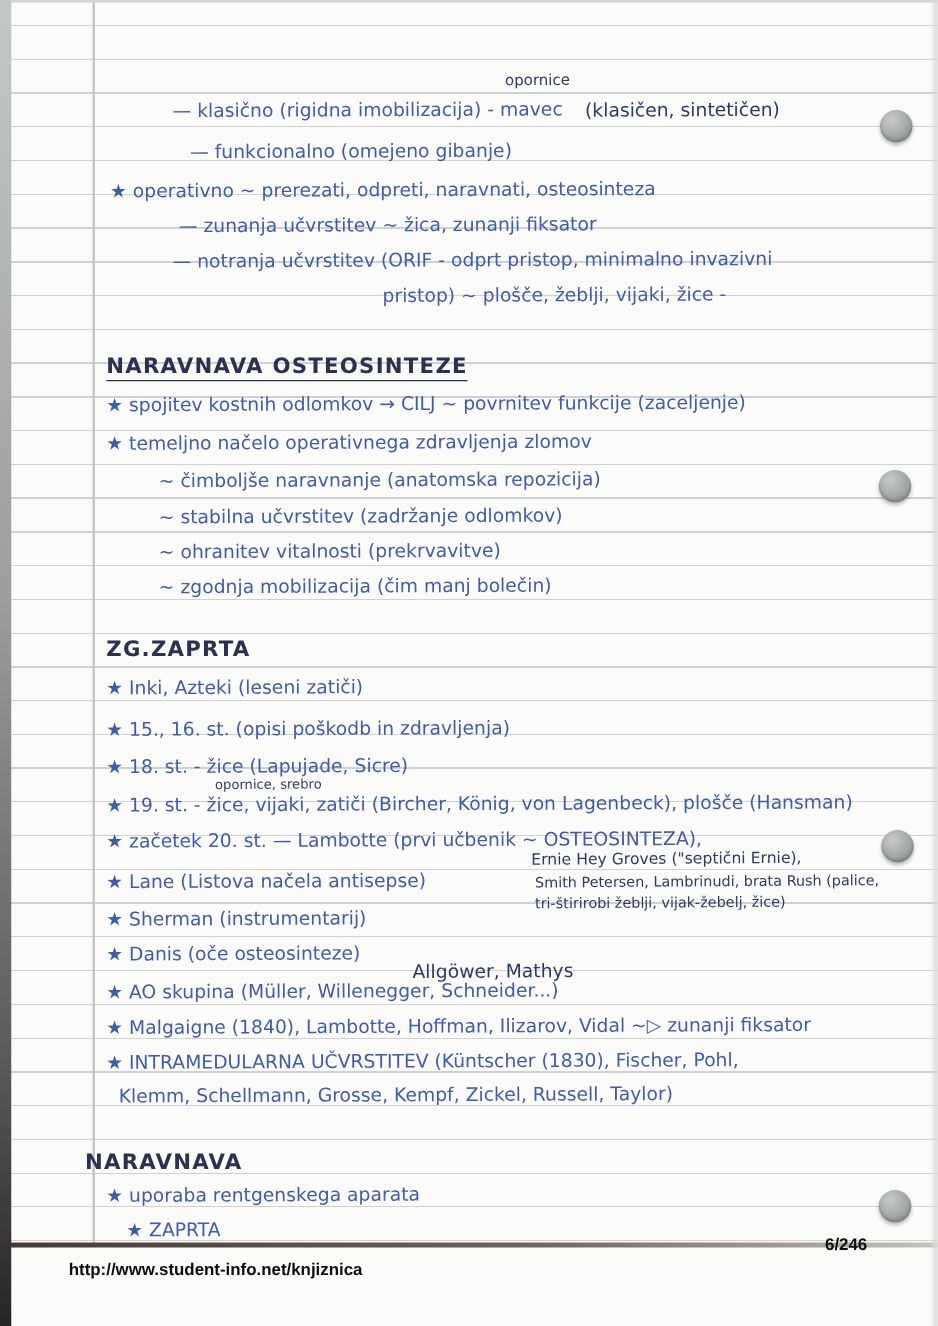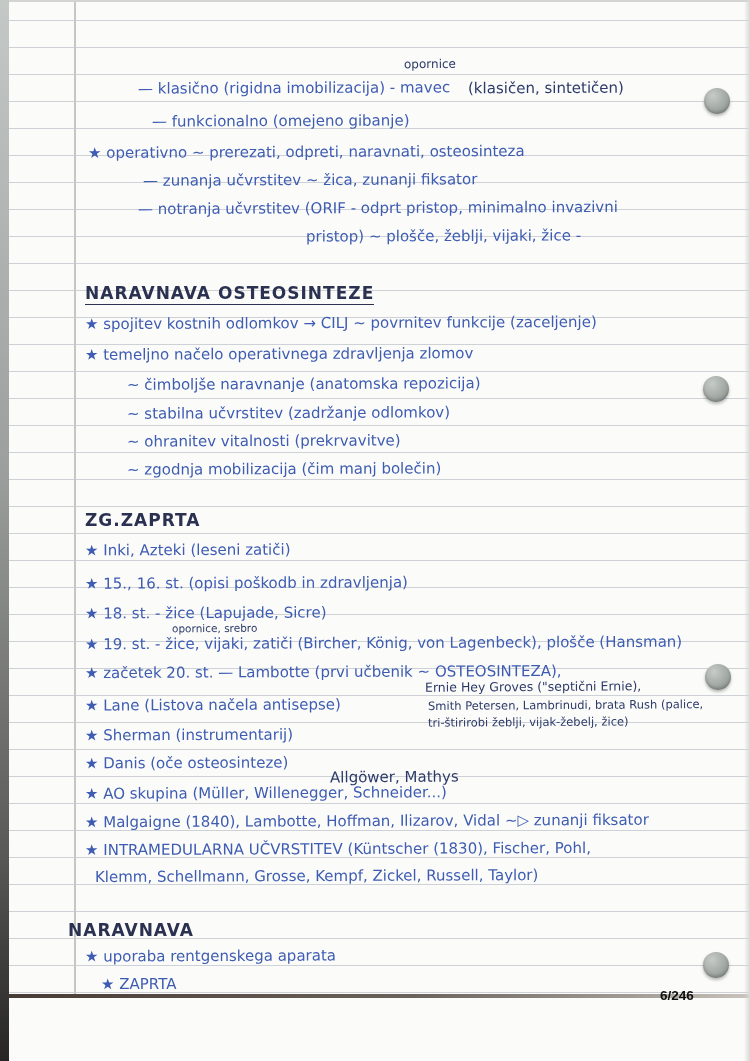--- a/index.html
+++ b/index.html
@@ -111,14 +111,15 @@
 
   <div class="heading" style="left:68px;top:920px;">NARAVNAVA</div>
   <div class="note" style="left:85px;top:948px;">★ uporaba rentgenskega aparata</div>
   <div class="note" style="left:85px;top:976px;margin-left:16px;">★ ZAPRTA</div>
 
   <div class="scan-band"></div>
   <div class="edge-top"></div>
   <div class="edge-right"></div>
   <div class="edge-left"></div>
 
+  <div class="footer-text" style="left:55px;top:1008px;">http://www.student-info.net/knjiznica</div>
   <div class="footer-text" style="left:660px;top:988px;">6/246</div>
 </div>
 
 </body></html>

